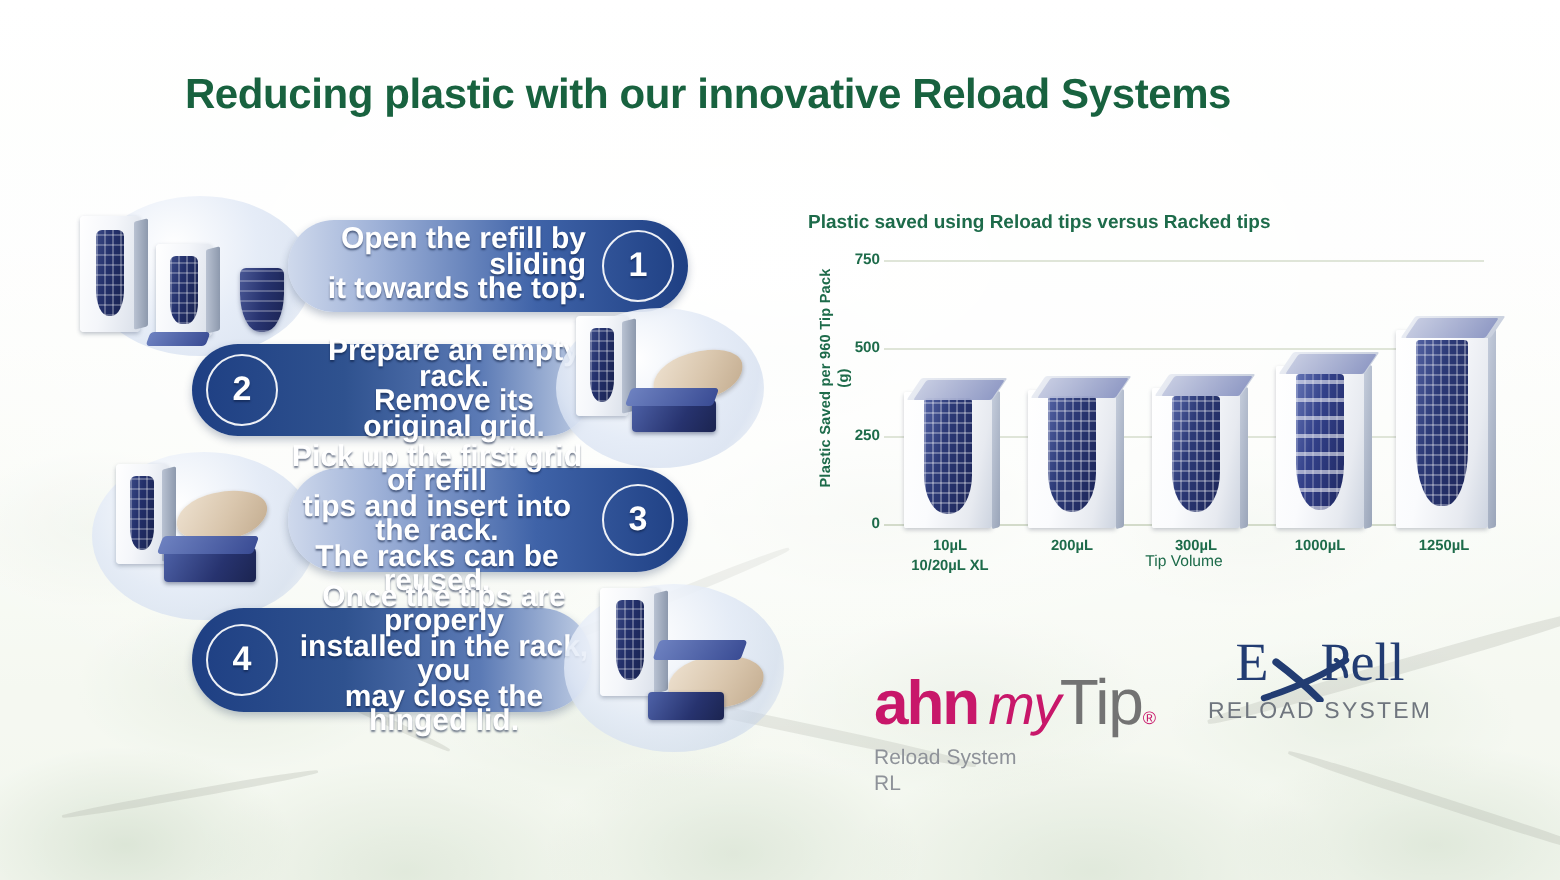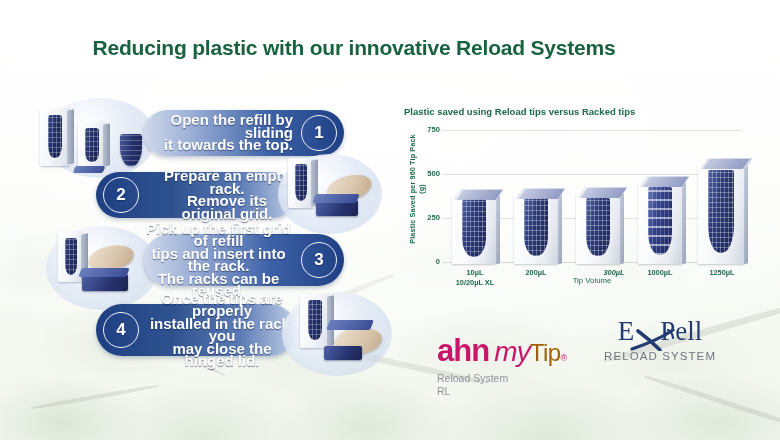--- a/index.html
+++ b/index.html
@@ -184,21 +184,21 @@
   .xlabel{
     position:absolute;left:44px;top:170px;width:300px;text-align:center;
     font-size:7.8px;font-weight:normal;color:#1d6b4a;
   }
 
   
   .logo-ahn{position:absolute;left:437px;top:322px;}
   .ahn-row{display:flex;align-items:baseline;margin-top:13px;}
   .ahn-word{font-size:31px;font-weight:bold;color:#c8176a;letter-spacing:-1px;line-height:1;}
   .my-word{font-size:28px;font-style:italic;color:#c8176a;letter-spacing:-.8px;line-height:1;margin-left:5px;}
-  .tip-word{font-size:24px;color:#a16207;letter-spacing:-.6px;line-height:1;}
+  .tip-word{font-size:32px;color:#737373;letter-spacing:-.6px;line-height:1;}
   .reg{font-size:9px;color:#c8176a;vertical-align:super;line-height:1;}
   .ahn-sub{font-size:10.5px;color:#8e9299;line-height:13px;margin-top:6px;}
 
   .logo-expell{position:absolute;left:604px;top:318px;text-align:center;}
   .ex-row{position:relative;font-family:"Liberation Serif",serif;font-size:27px;color:#223c72;line-height:1;display:flex;align-items:baseline;justify-content:center;}
   .ex-e{font-weight:normal;}
   .ex-x{position:relative;display:inline-block;width:22px;}
   .ex-pell{margin-left:4px;}
   .swoosh{position:absolute;left:-4px;top:-11px;width:46px;height:22px;}
   .ex-sub{font-family:"Liberation Sans",sans-serif;font-size:11.5px;color:#6f757e;letter-spacing:1.1px;margin-top:5px;}
@@ -366,21 +366,21 @@
           <div class="fill"></div>
             <div class="caplight"></div>
         </div>
       </div>
 
       <div class="xtick" style="left:2px;width:62px;">
         <div>10µL</div>
         <div>10/20µL XL</div>
       </div>
       <div class="xtick" style="left:66px;width:56px;">200µL</div>
-      <div class="xtick" style="left:144px;width:56px;font-style:italic;">300µL</div>
+      <div class="xtick" style="left:128px;width:56px;">300µL</div>
       <div class="xtick" style="left:188px;width:60px;">1000µL</div>
       <div class="xtick" style="left:250px;width:60px;">1250µL</div>
     </div>
 
     <div class="xlabel">Tip Volume</div>
   </div>
 
   <div class="logo-ahn">
     <div class="ahn-row">
       <span class="ahn-word">ahn</span>

